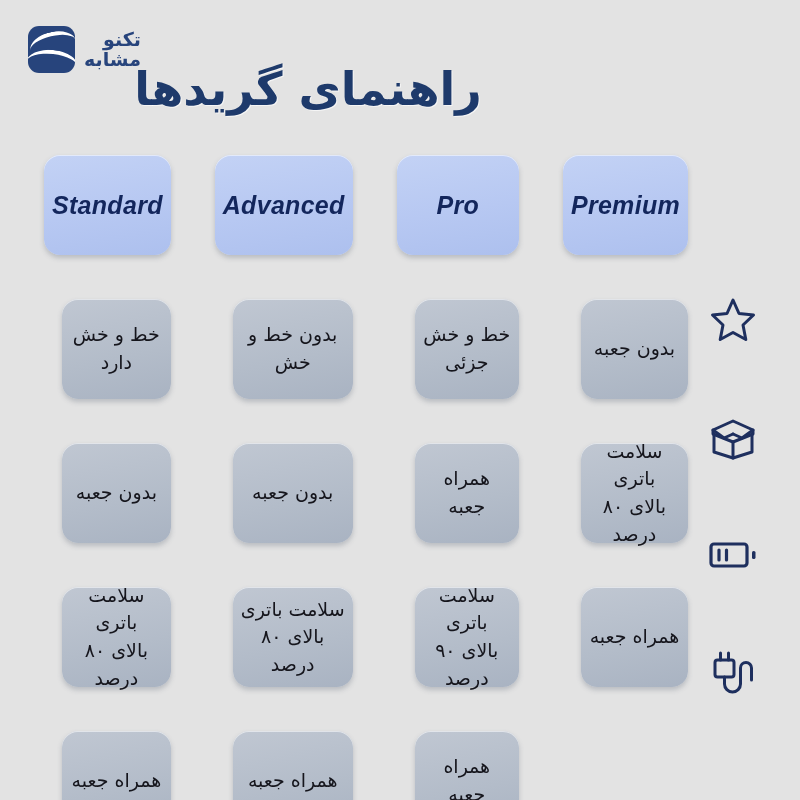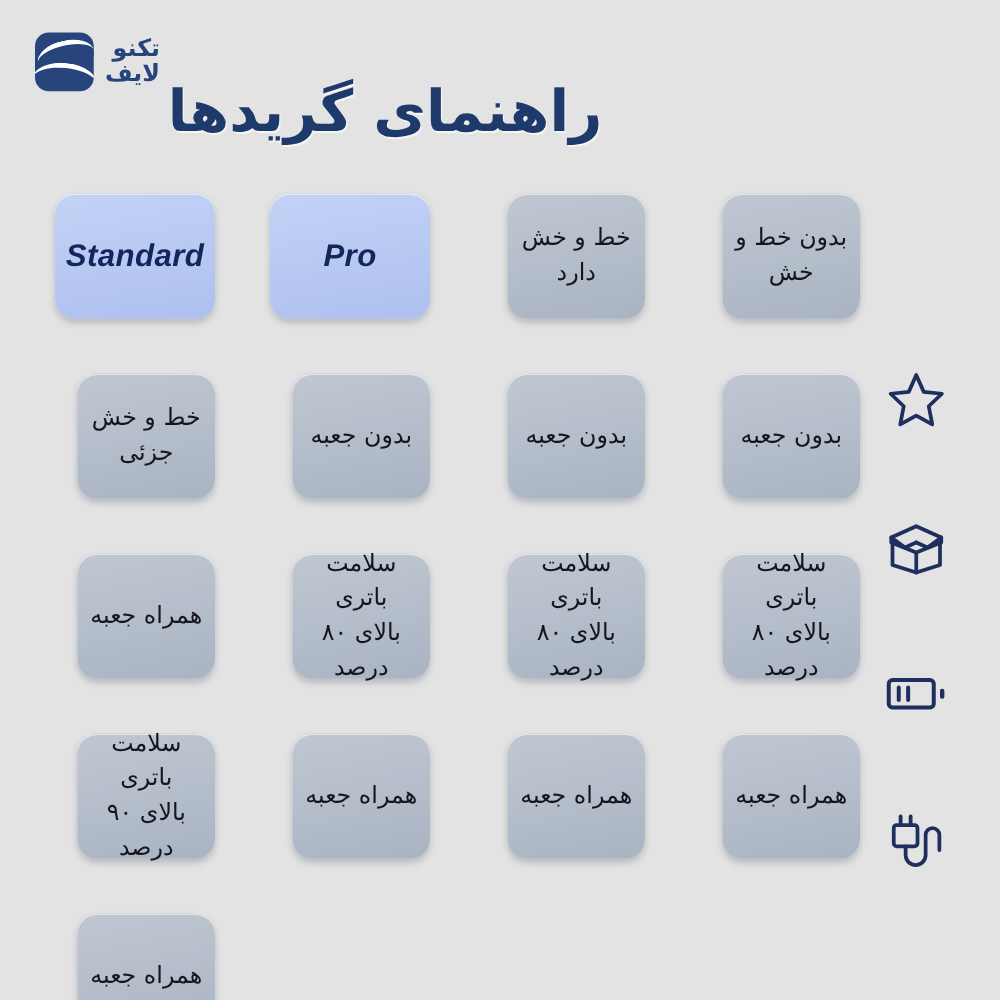--- a/index.html
+++ b/index.html
@@ -154,29 +154,31 @@
 </head>
 <body>
 
 <div id="brand">
   <div id="brand-mark">
     <div class="sw1"></div>
     <div class="sw2"></div>
   </div>
   <div id="brand-word">
     <span>تکنو</span>
-    <span>لایف</span>
+    <span>مشابه</span>
   </div>
 </div>
 
 <div id="page-title">راهنمای گریدها</div>
 
 <div id="grid">
     <div class="cell head">Standard</div>
+    <div class="cell head">Advanced</div>
     <div class="cell head">Pro</div>
+    <div class="cell head">Premium</div>
     <div class="cell data">خط و خش دارد</div>
     <div class="cell data">بدون خط و خش</div>
     <div class="cell data">خط و خش جزئی</div>
     <div class="cell data">بدون جعبه</div>
     <div class="cell data">بدون جعبه</div>
     <div class="cell data">بدون جعبه</div>
     <div class="cell data">همراه جعبه</div>
     <div class="cell data">سلامت باتری<br>بالای ۸۰ درصد</div>
     <div class="cell data">سلامت باتری<br>بالای ۸۰ درصد</div>
     <div class="cell data">سلامت باتری<br>بالای ۸۰ درصد</div>

